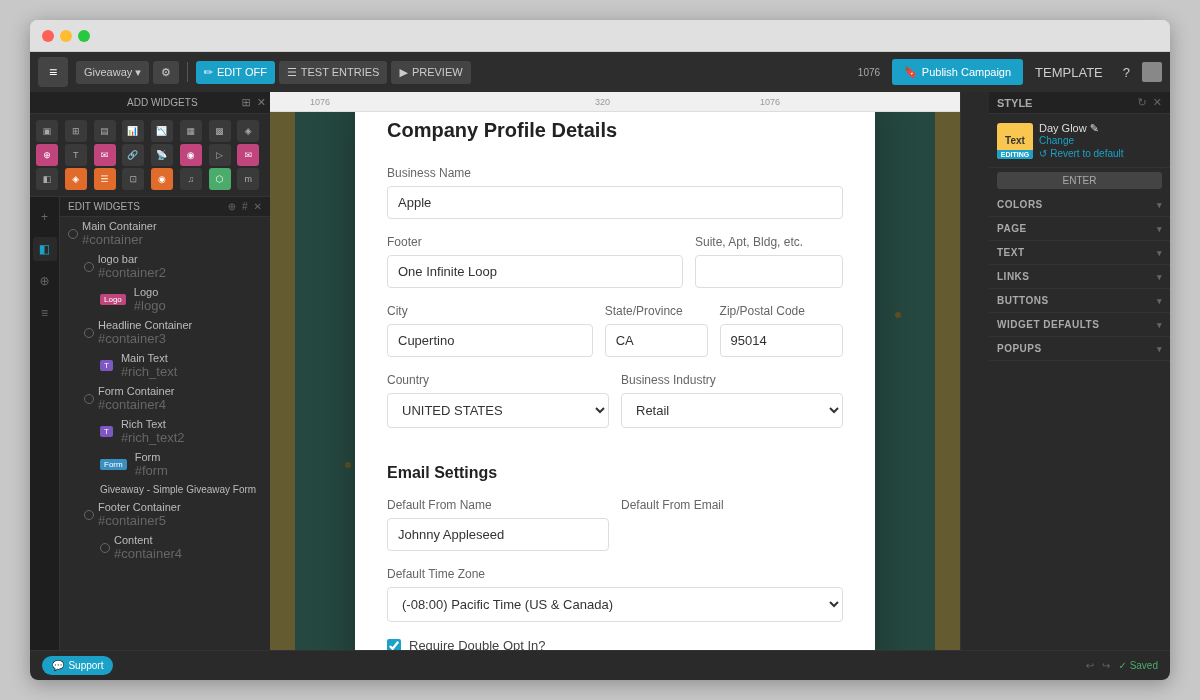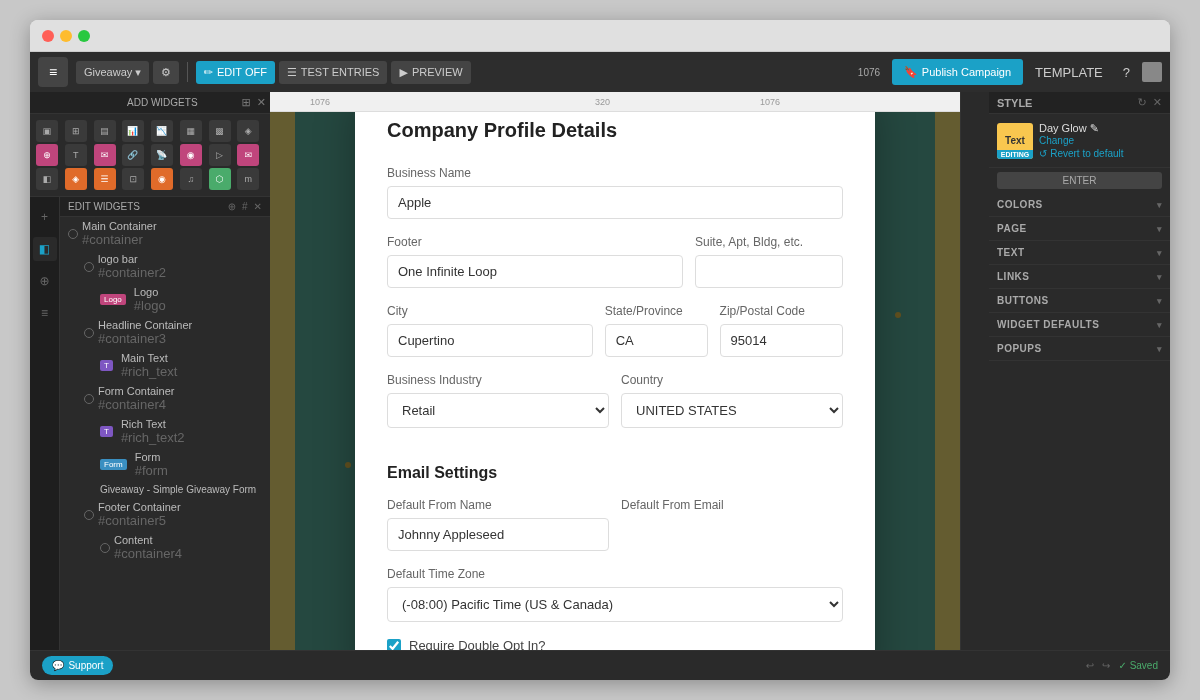--- a/index.html
+++ b/index.html
@@ -759,37 +759,37 @@
                   <input class="form-input" type="text" value="CA" style="">
                 </div>
                 <div class="form-group" style="flex:1.2;">
                   <label class="form-label">Zip/Postal Code</label>
                   <input class="form-input" type="text" value="95014" style="">
                 </div>
               </div>
 
               <div class="form-row">
                 <div class="form-group" style="flex:1;">
+                  <label class="form-label">Country</label>
+                  <select class="form-select">
+                    <option>UNITED STATES</option>
+                    <option>CANADA</option>
+                    <option>UNITED KINGDOM</option>
+                    <option>AUSTRALIA</option>
+                  </select>
+                </div>
+                <div class="form-group" style="flex:1;">
                   <label class="form-label">Business Industry</label>
                   <select class="form-select">
                     <option>Retail</option>
                     <option>Technology</option>
                     <option>Healthcare</option>
                     <option>Finance</option>
                     <option>Education</option>
                     <option>Other</option>
-                  </select>
-                </div>
-                <div class="form-group" style="flex:1;">
-                  <label class="form-label">Country</label>
-                  <select class="form-select">
-                    <option>UNITED STATES</option>
-                    <option>CANADA</option>
-                    <option>UNITED KINGDOM</option>
-                    <option>AUSTRALIA</option>
                   </select>
                 </div>
               </div>
 
               <div class="section-divider">
                 <h3 class="section-title">Email Settings</h3>
               </div>
 
               <div class="form-row">
                 <div class="form-group" style="flex:1;">

